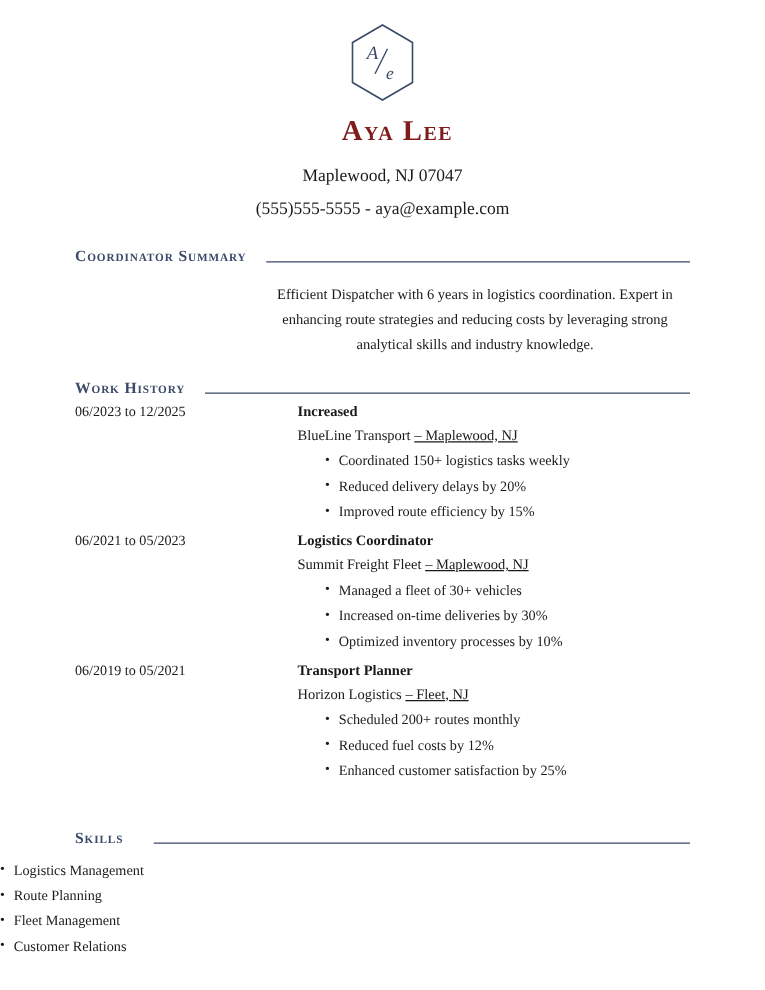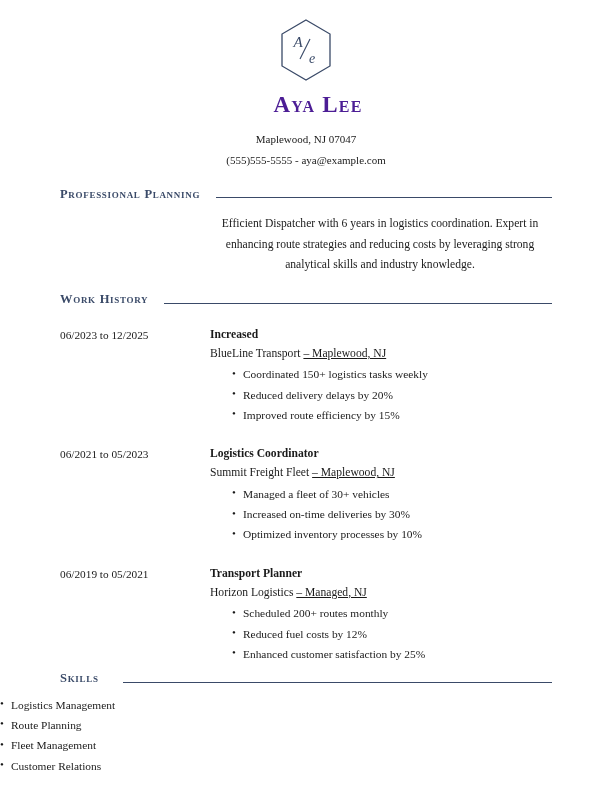--- a/index.html
+++ b/index.html
@@ -36,32 +36,32 @@
     position: relative;
   }
   .monogram svg {
     display: block;
     width: 54px;
     height: 64px;
   }
 
   .full-name {
     margin-top: 10px;
-    color: #4c1d95;
+    color: #7f1d1d;
     font-size: 23px;
     font-weight: bold;
     font-variant: small-caps;
     letter-spacing: 1.2px;
     line-height: 1.1;
     padding-left: 24px;
   }
 
   .contact-line {
     margin-top: 12px;
-    font-size: 11px;
+    font-size: 14px;
     color: #1a1a1a;
     line-height: 1.85;
   }
 
   
   .section {
     position: relative;
   }
 
   .section-head {
@@ -93,23 +93,24 @@
     margin-top: 14px;
     margin-left: 210px;
     margin-right: 62px;
     font-size: 11.6px;
     line-height: 1.75;
     text-align: center;
   }
 
   .job {
     display: flex;
-    margin-top: 20px;
+    margin-top: 4px;
     padding-left: 60px;
     padding-right: 60px;
+    gap: 28px;
   }
   .job-dates {
     width: 150px;
     flex: 0 0 150px;
     font-size: 11.3px;
     line-height: 1.65;
     color: #1a1a1a;
     padding-top: 0px;
   }
   .job-detail {
@@ -177,21 +178,21 @@
     </div>
 
     <div class="full-name">Aya Lee</div>
 
     <div class="contact-line">Maplewood, NJ 07047</div>
     <div class="contact-line" style="margin-top:0">(555)555-5555 - aya@example.com</div>
   </div>
 
   <div class="section">
     <div class="section-head">
-      <div class="section-title">Professional Planning</div>
+      <div class="section-title">Coordinator Summary</div>
       <div class="section-rule"></div>
     </div>
     <div class="summary-body">Efficient Dispatcher with 6 years in logistics coordination. Expert in enhancing route strategies and reducing costs by leveraging strong analytical skills and industry knowledge.</div>
   </div>
 
   <div class="section">
     <div class="section-head">
       <div class="section-title">Work History</div>
       <div class="section-rule"></div>
     </div>
@@ -227,33 +228,33 @@
         </ul>
       </div>
     </div>
 
     <div class="job">
       <div class="job-dates">06/2019 to 05/2021</div>
       <div class="job-detail">
         <div class="job-title">Transport Planner</div>
         <div class="job-company-line">
           <span class="job-company">Horizon Logistics</span>
-          <span class="job-location">– Managed, NJ</span>
+          <span class="job-location">– Fleet, NJ</span>
         </div>
         <ul class="bullets">
           <li>Scheduled 200+ routes monthly</li>
           <li>Reduced fuel costs by 12%</li>
           <li>Enhanced customer satisfaction by 25%</li>
         </ul>
       </div>
     </div>
   </div>
 
   <div class="section">
-    <div class="section-head" style="margin-top:8px">
+    <div class="section-head" style="margin-top:37px">
       <div class="section-title">Skills</div>
       <div class="section-rule" style="margin-left:24px"></div>
     </div>
     <div class="skills-body">
       <ul class="bullets">
         <li>Logistics Management</li>
         <li>Route Planning</li>
         <li>Fleet Management</li>
         <li>Customer Relations</li>
       </ul>

